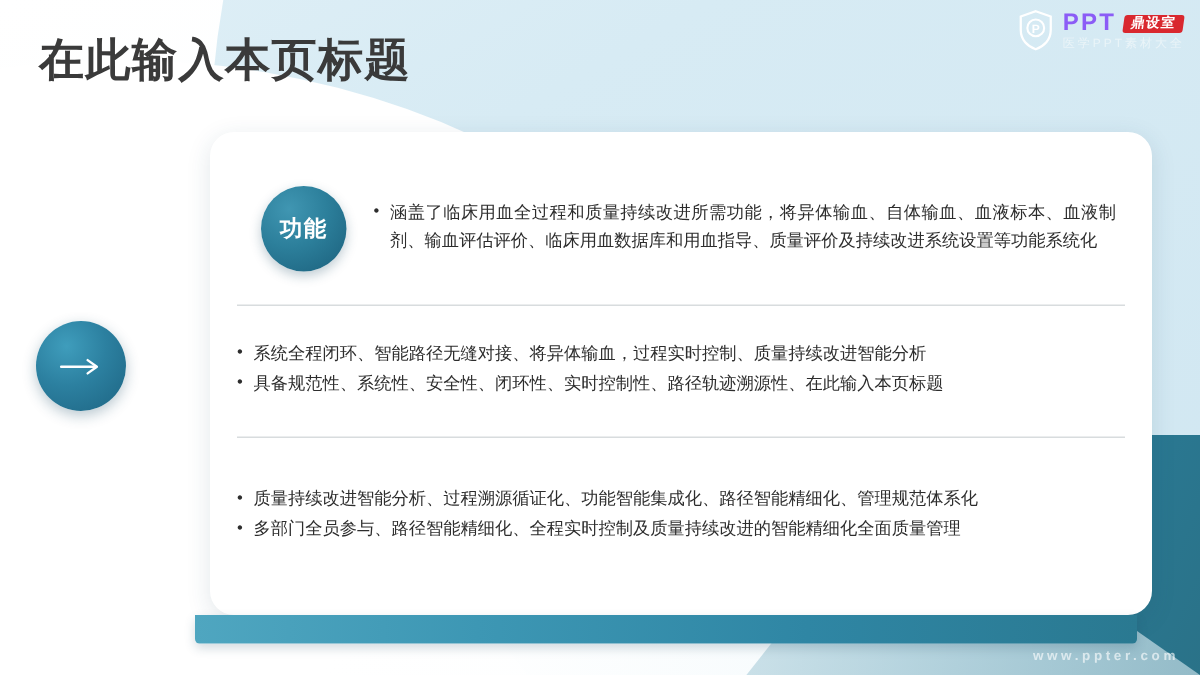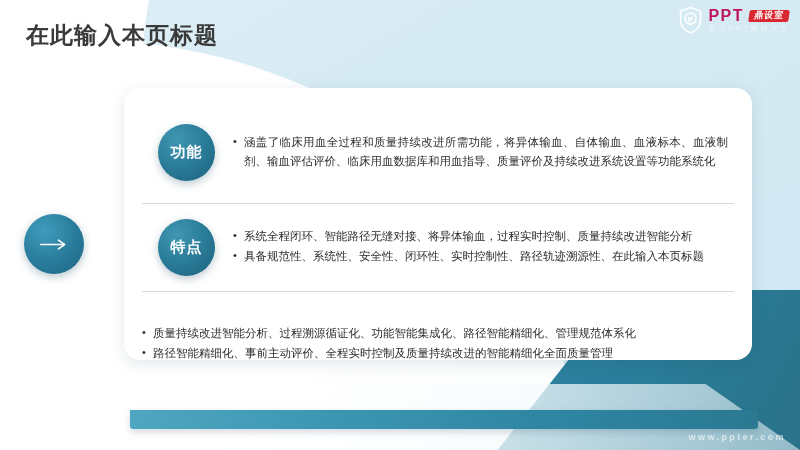--- a/index.html
+++ b/index.html
@@ -79,21 +79,21 @@
     height: 80px;
     background: linear-gradient(100deg, rgba(255,255,255,0.92), rgba(226,242,248,0.55));
     clip-path: polygon(12% 100%, 100% 100%, 78% 0%, 0% 0%);
   }
 
   
   .slide-title {
     position: absolute;
     left: 26px;
     top: 20px;
-    font-size: 23px;
+    font-size: 30px;
     font-weight: bold;
     color: #3a3a3a;
     letter-spacing: 1px;
     white-space: nowrap;
   }
 
   
   .logo {
     position: absolute;
     right: 10px;
@@ -113,21 +113,21 @@
     gap: 1px;
   }
   .logo-row1 {
     display: flex;
     align-items: center;
     gap: 5px;
   }
   .logo-ppt {
     font-size: 16px;
     font-weight: bold;
-    color: #be185d;
+    color: #8b5cf6;
     letter-spacing: 1.5px;
     line-height: 1;
   }
   .logo-badge {
     background: #d9282f;
     color: #ffffff;
     font-size: 9px;
     font-weight: bold;
     padding: 1px 5px 2px 5px;
     border-radius: 2px;
@@ -154,24 +154,24 @@
     box-shadow: 0 3px 9px rgba(20,70,95,0.30);
     display: flex;
     align-items: center;
     justify-content: center;
   }
   .arrow-circle svg { display: block; }
 
   
   .card {
     position: absolute;
-    left: 124px;
+    left: 140px;
     top: 88px;
     width: 628px;
-    height: 272px;
+    height: 322px;
     background: #ffffff;
     border-radius: 16px;
     box-shadow: 0 4px 16px rgba(30,70,95,0.13);
   }
   .card-footer-bar {
     position: absolute;
     left: 130px;
     top: 410px;
     width: 628px;
     height: 19px;
@@ -311,42 +311,41 @@
         <div class="badge">功能</div>
         <div class="bullets">
           <div class="bullet">
             <span class="bullet-dot">•</span>
             <span class="bullet-text">涵盖了临床用血全过程和质量持续改进所需功能，将异体输血、自体输血、血液标本、血液制剂、输血评估评价、临床用血数据库和用血指导、质量评价及持续改进系统设置等功能系统化</span>
           </div>
         </div>
       </div>
 
       <div class="row row-2">
-        <div class="badge">特点</div>
         <div class="bullets">
           <div class="bullet">
             <span class="bullet-dot">•</span>
             <span class="bullet-text">系统全程闭环、智能路径无缝对接、将异体输血，过程实时控制、质量持续改进智能分析</span>
           </div>
           <div class="bullet">
             <span class="bullet-dot">•</span>
             <span class="bullet-text">具备规范性、系统性、安全性、闭环性、实时控制性、路径轨迹溯源性、在此输入本页标题</span>
           </div>
         </div>
       </div>
 
       <div class="row row-3">
         <div class="bullets">
           <div class="bullet">
             <span class="bullet-dot">•</span>
             <span class="bullet-text">质量持续改进智能分析、过程溯源循证化、功能智能集成化、路径智能精细化、管理规范体系化</span>
           </div>
           <div class="bullet">
             <span class="bullet-dot">•</span>
-            <span class="bullet-text">路径智能精细化、事前主动评价、全程实时控制及质量持续改进的智能精细化全面质量管理</span>
+            <span class="bullet-text">多部门全员参与、路径智能精细化、全程实时控制及质量持续改进的智能精细化全面质量管理</span>
           </div>
         </div>
       </div>
 
     </div>
   </div>
 
   <div class="card-footer-bar"></div>
 
   <div class="watermark">www.ppter.com</div>

